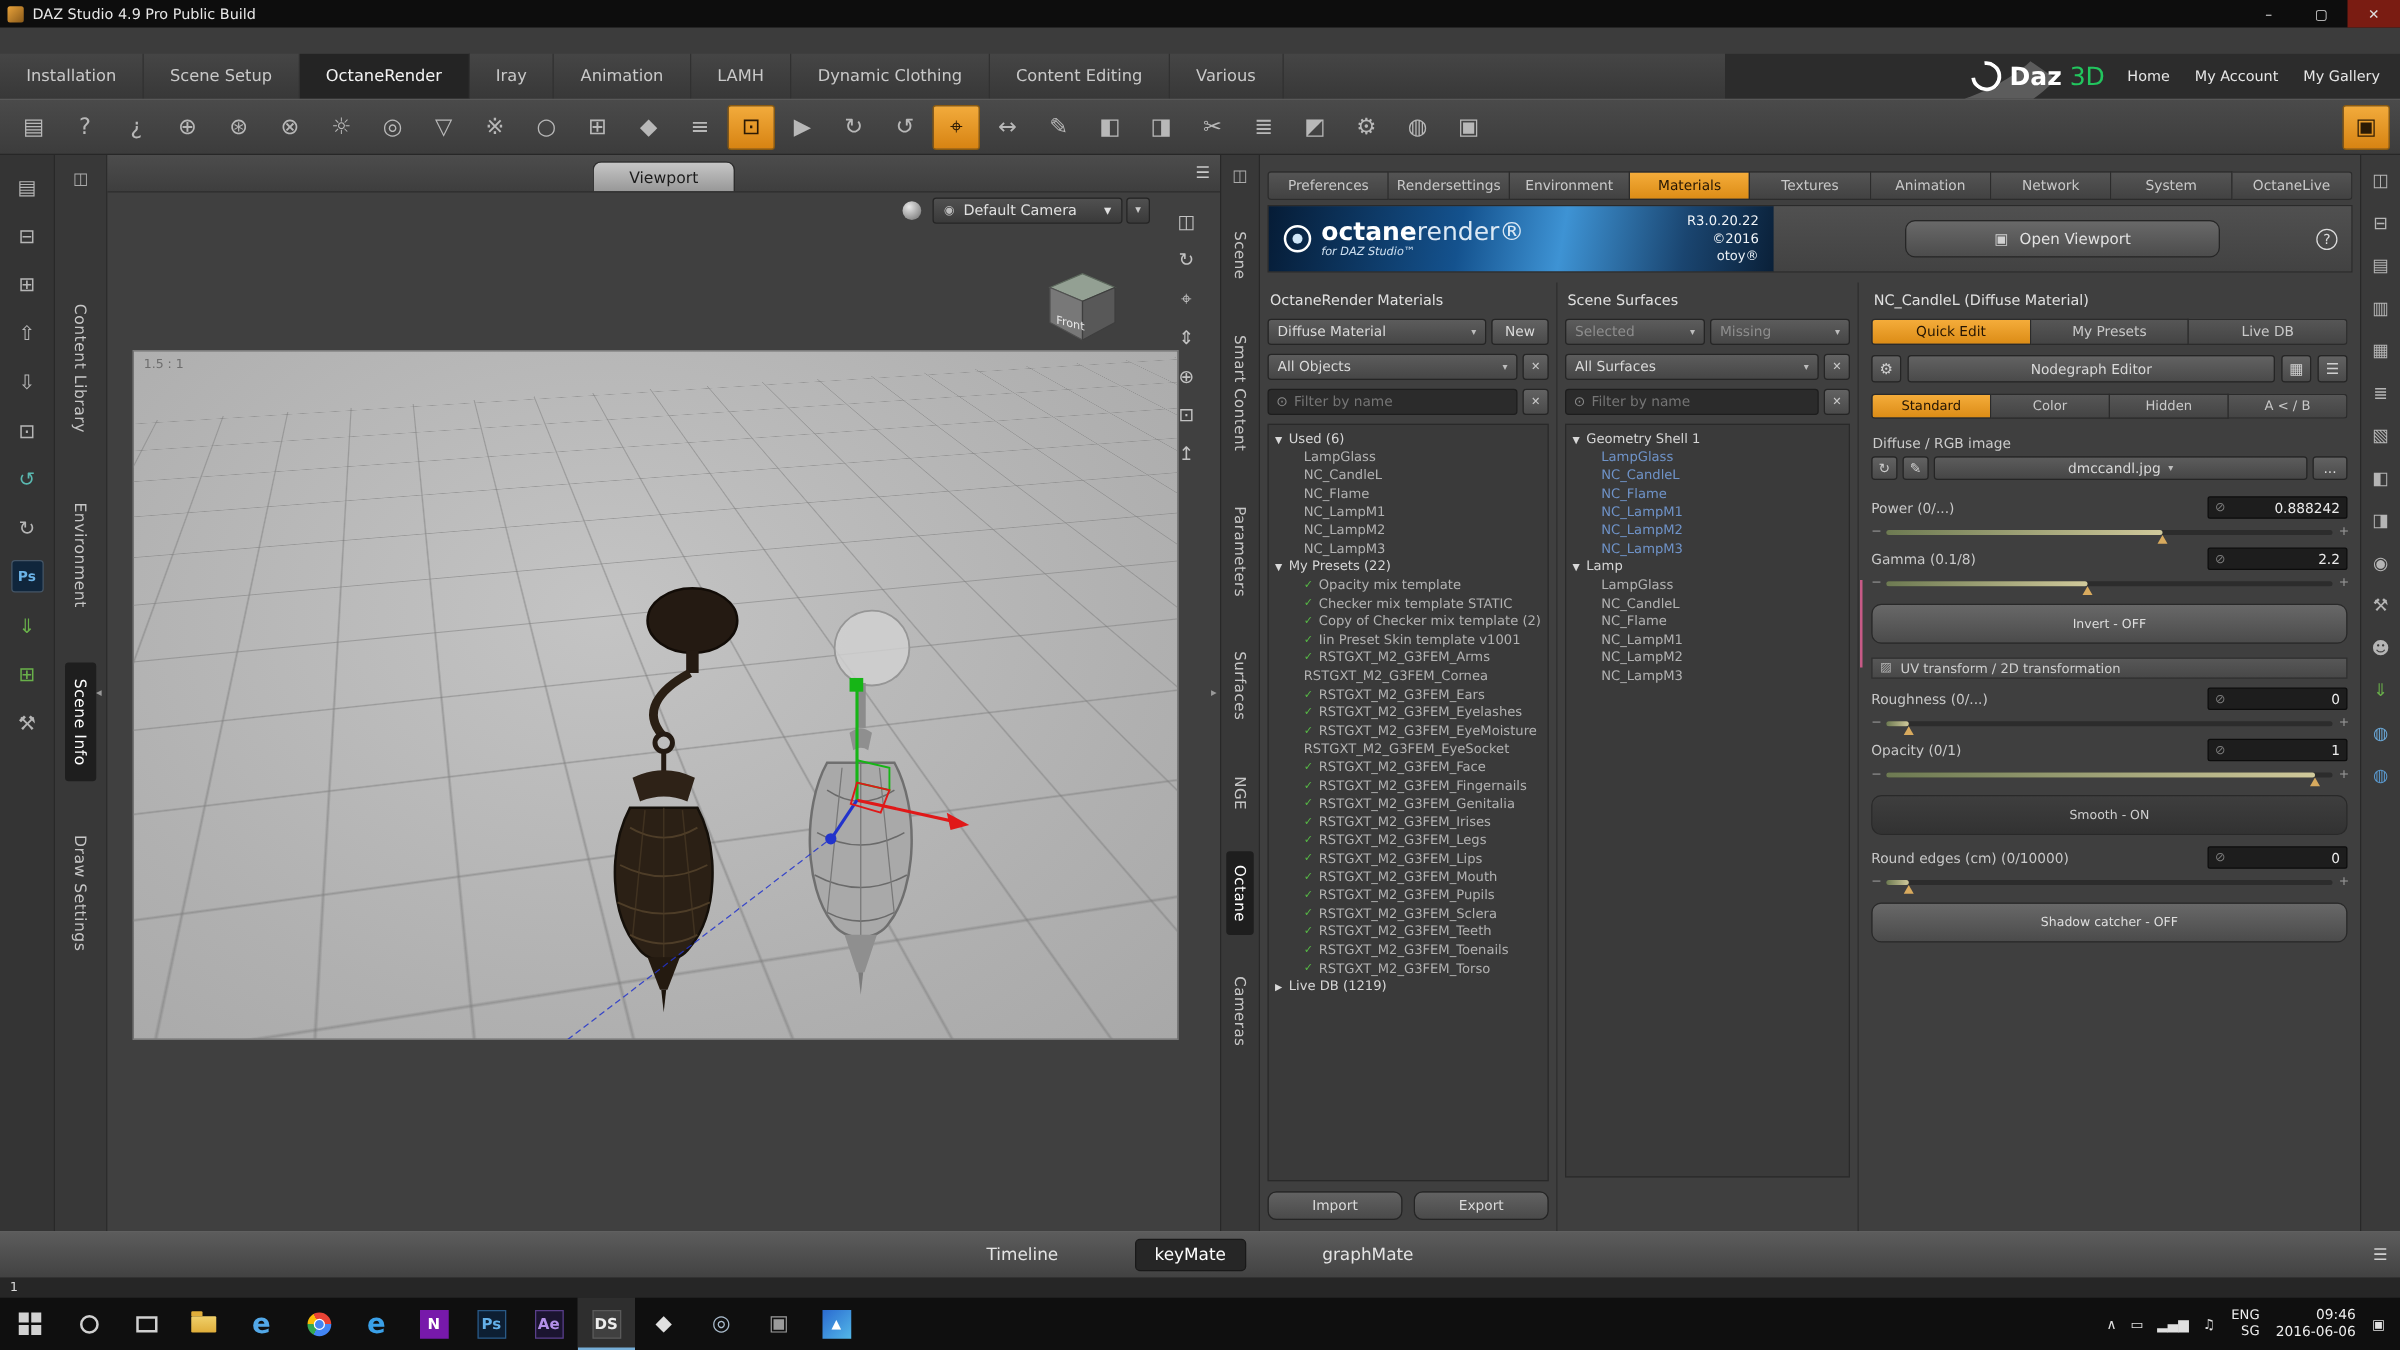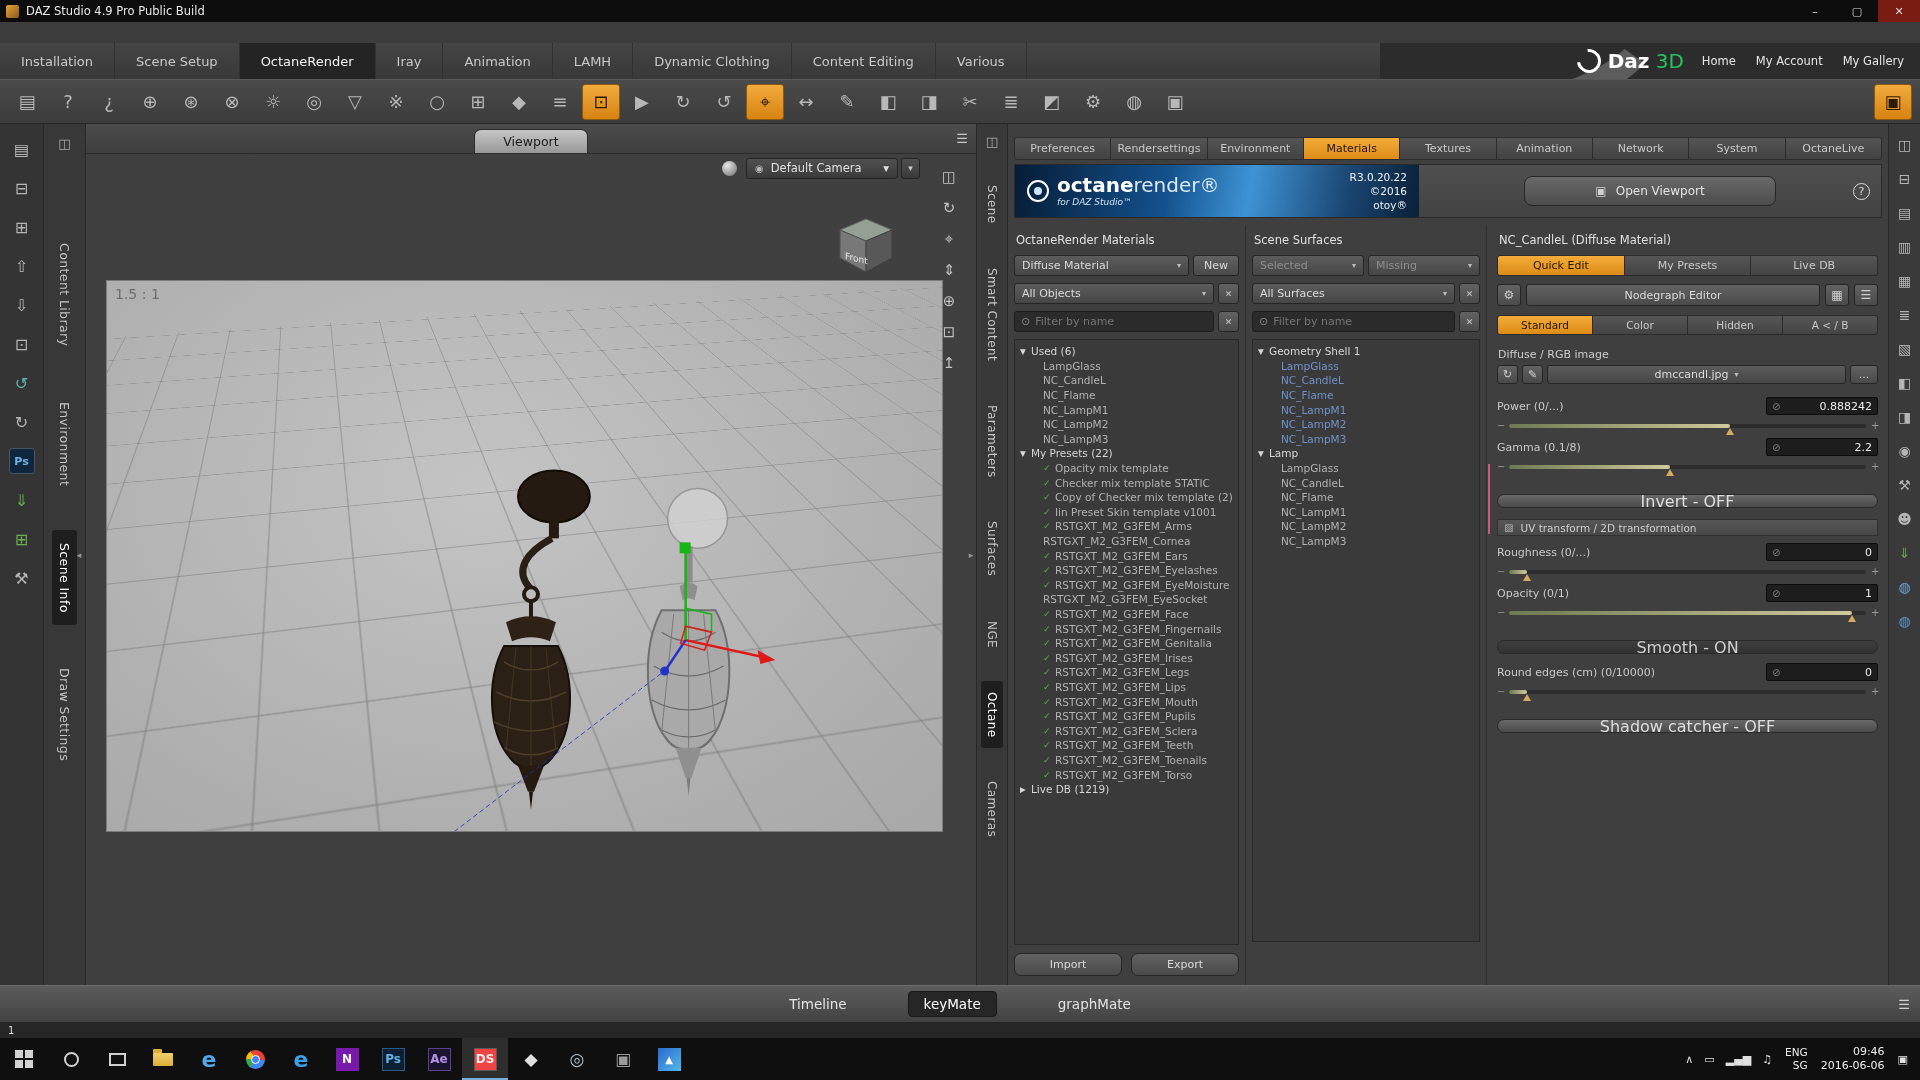--- a/index.html
+++ b/index.html
@@ -60,21 +60,21 @@
 .mini-arrow-btn{width:19px;height:21px;background:linear-gradient(#505050,#3a3a3a);border:1px solid #242424;border-radius:3px;display:flex;align-items:center;justify-content:center;font-size:9px;color:#ccc}
 .vp-side{position:absolute;right:16px;top:42px;display:flex;flex-direction:column;gap:9px;align-items:center;z-index:5}
 .vp-side .side-icon{width:22px;height:22px;font-size:15px;color:#c2c2c2}
 
 .cube{position:absolute;right:78px;top:86px;width:64px;height:66px;z-index:4}
 .canvas{position:absolute;left:20px;top:156px;width:837px;height:552px;background:radial-gradient(ellipse at 45% 38%,#c4c4c4,#b0b0b0 68%,#a8a8a8);border:1px solid #7c7c7c;overflow:hidden}
 .grid3d{position:absolute;left:-35%;top:-12%;width:175%;height:170%;background:
 repeating-linear-gradient(90deg,rgba(125,125,125,.55) 0 1px,transparent 1px 58px),
 repeating-linear-gradient(0deg,rgba(125,125,125,.55) 0 1px,transparent 1px 58px);
 transform:perspective(720px) rotateX(62deg) rotateZ(-9deg);transform-origin:42% 18%}
-.ratio{position:absolute;left:8px;top:5px;color:#6e6e6e;font-size:14px;z-index:3}
+.ratio{position:absolute;left:8px;top:5px;color:#6e6e6e;font-size:10px;z-index:3}
 .scene-svg{position:absolute;inset:0;z-index:2}
 .splitter{position:absolute;width:10px;height:26px;display:flex;align-items:center;justify-content:center;color:#9a9a9a;font-size:9px;z-index:6}
 
 
 .right-vtabs{position:absolute;left:976px;top:0;width:32px;height:100%;background:#383838;border-left:1px solid #282828;border-right:1px solid #282828;display:flex;flex-direction:column;align-items:center;padding-top:8px;gap:22px}
 .right-vtabs .vtab{font-size:12px;padding:11px 4px}
 
 
 .octane{position:absolute;left:1008px;top:0;width:880px;height:100%;background:#3f3f3f}
 .oct-tabs{position:absolute;left:6px;right:6px;top:13px;height:23px;display:flex}
@@ -147,21 +147,21 @@
 .prow{display:flex;justify-content:space-between;align-items:center;margin-top:6px;flex:none}
 .plabel{color:#c9c9c9;font-size:11px;white-space:nowrap}
 .pval{width:112px;height:18px;background:#1d1d1d;border:1px solid #0c0c0c;border-radius:2px;display:flex;align-items:center;padding:0 5px;gap:5px;flex:none}
 .pval .ic{color:#7c7c7c;font-size:10px}
 .pval .num{flex:1;text-align:right;color:#ececec;font-size:11px}
 .slider-row{display:flex;align-items:center;gap:5px;margin:5px 0 1px;flex:none}
 .pm{color:#9a9a9a;font-size:10px;width:7px;text-align:center;flex:none}
 .track{flex:1;height:4px;background:#2c2c2c;border-radius:2px;position:relative}
 .track .fill{position:absolute;left:0;top:0;bottom:0;background:linear-gradient(90deg,#6d7a52,#d0c99b);border-radius:2px}
 .track .mark{position:absolute;top:4px;width:0;height:0;border-left:4px solid transparent;border-right:4px solid transparent;border-bottom:7px solid #d8aa5e;transform:translateX(-4px)}
-.wbtn{height:14px;margin:21px 0 3px;background:linear-gradient(#686868,#4b4b4b);border:1px solid #292929;border-radius:8px;display:flex;align-items:center;justify-content:center;color:#dedede;font-size:16px;flex:none}
+.wbtn{height:32px;margin:10px 0 3px;background:linear-gradient(#686868,#4b4b4b);border:1px solid #292929;border-radius:8px;display:flex;align-items:center;justify-content:center;color:#dedede;font-size:10px;flex:none}
 .wbtn.on{background:linear-gradient(#3e3e3e,#323232);color:#cfcfcf}
 .uvbar{height:17px;margin:8px 0 1px;background:linear-gradient(#575757,#484848);border:1px solid #303030;display:flex;align-items:center;gap:7px;padding:0 6px;color:#cfcfcf;font-size:10.5px;flex:none}
 .uvbar .ic{color:#b0b0b0;font-size:10px}
 .pink-edge{position:absolute;left:480px;top:340px;width:2px;height:70px;background:#c75a86}
 
 
 .right-rail{position:absolute;left:1888px;top:0;width:32px;height:100%;background:#3a3a3a;border-left:1px solid #282828;display:flex;flex-direction:column;align-items:center;padding-top:10px;gap:12px}
 .right-rail .side-icon{width:22px;height:22px;font-size:14px}
 
 
@@ -183,21 +183,21 @@
 .tb-app.search .g{width:15px;height:15px;border:2px solid #d0d0d0;border-radius:50%}
 .tb-app.taskview .g{width:17px;height:13px;border:2px solid #d0d0d0}
 .tb-app.folder .g{width:20px;height:13px;background:linear-gradient(#f0d06a,#e0ae3a);border-radius:1px;position:relative}
 .tb-app.folder .g::before{content:"";position:absolute;top:-4px;left:0;width:9px;height:4px;background:#e0ae3a;border-radius:1px 1px 0 0}
 .tb-app.chrome .g{width:19px;height:19px;border-radius:50%;background:conic-gradient(from -30deg,#ea4335 0 120deg,#4285f4 120deg 240deg,#34a853 240deg 300deg,#fbbc05 300deg 360deg);position:relative}
 .tb-app.chrome .g::after{content:"";position:absolute;inset:5px;border:1.5px solid #fff;background:#4285f4;border-radius:50%}
 .tb-app.sqn .g,.tb-app.sqps .g,.tb-app.sqae .g,.tb-app.sqds .g,.tb-app.sqph .g{width:23px;height:23px;display:flex;align-items:center;justify-content:center;font-size:12px;font-weight:bold}
 .tb-app.sqn .g{background:#7719aa;color:#fff}
 .tb-app.sqps .g{background:#0d1f33;color:#64b0e8;border:1px solid #2a5a86}
 .tb-app.sqae .g{background:#1b1430;color:#b490e8;border:1px solid #5a3f8a}
-.tb-app.sqds .g{background:#ef4444;color:#ececec;border:1px solid #5a5a5a}
+.tb-app.sqds .g{background:#404040;color:#ececec;border:1px solid #5a5a5a}
 .tb-app.sqph .g{background:linear-gradient(135deg,#2a6ad0,#53b8e8);color:#fff;font-size:10px}
 .tray{margin-left:auto;display:flex;align-items:center;gap:13px;padding:0 12px}
 .t-icon{font-size:11px;color:#e0e0e0}
 .lang{display:flex;flex-direction:column;align-items:flex-end;font-size:10.5px;line-height:1.25;color:#eee}
 .clock{display:flex;flex-direction:column;align-items:flex-end;font-size:11px;line-height:1.3;color:#eee}
 </style>
 </head>
 <body>
 
 <div class="app">

